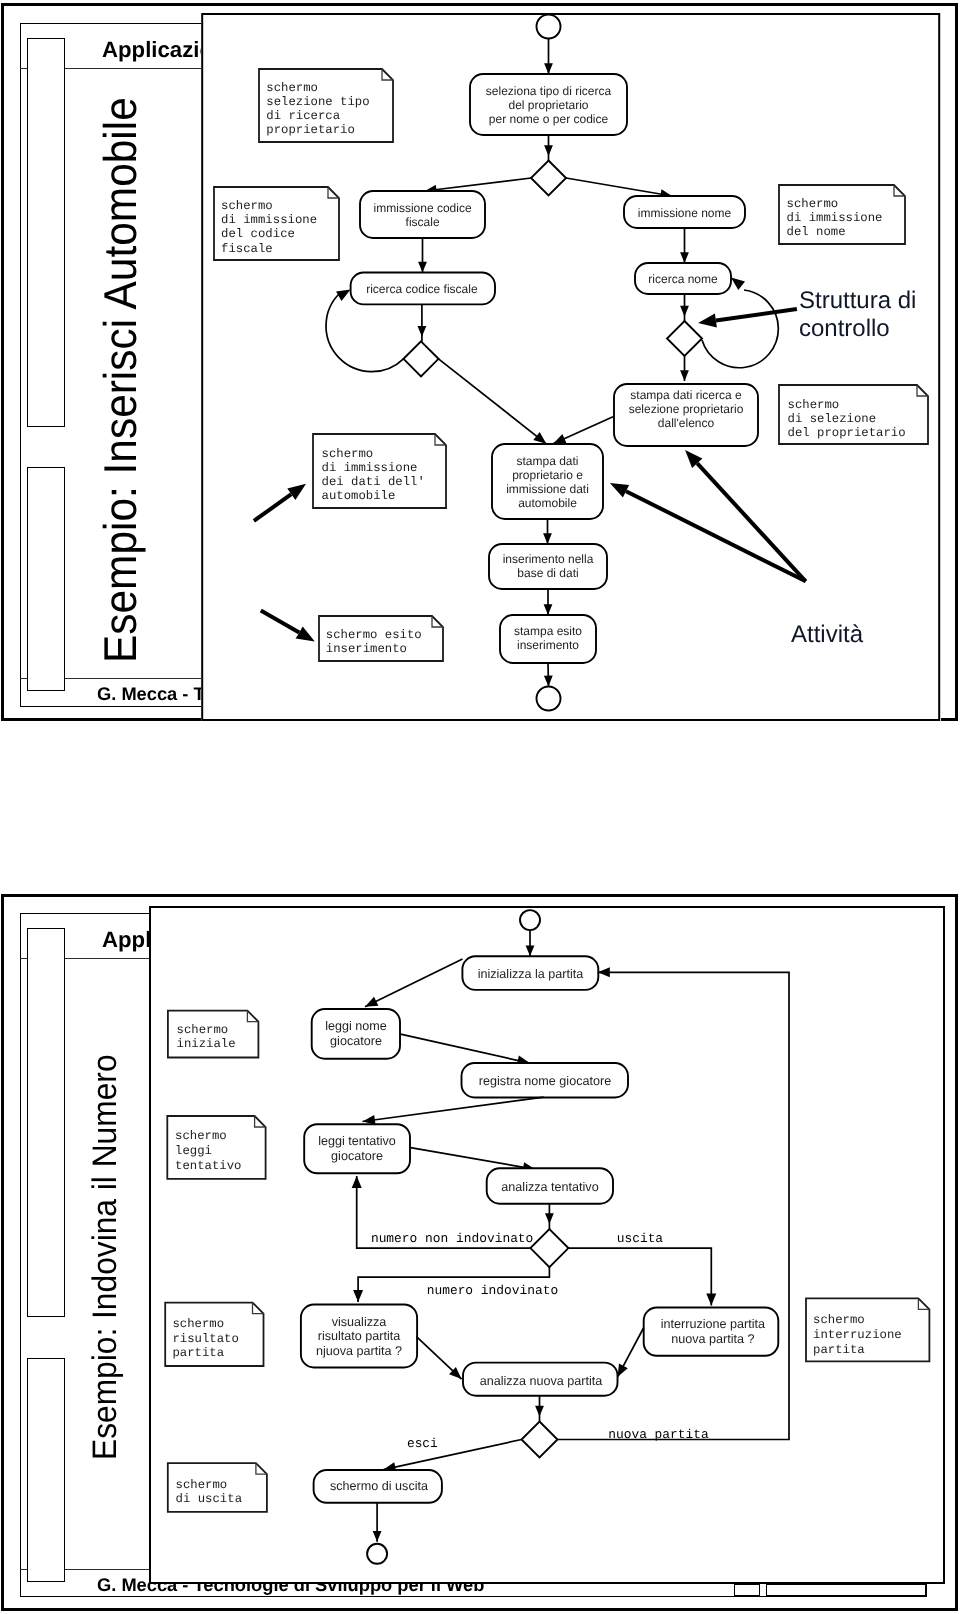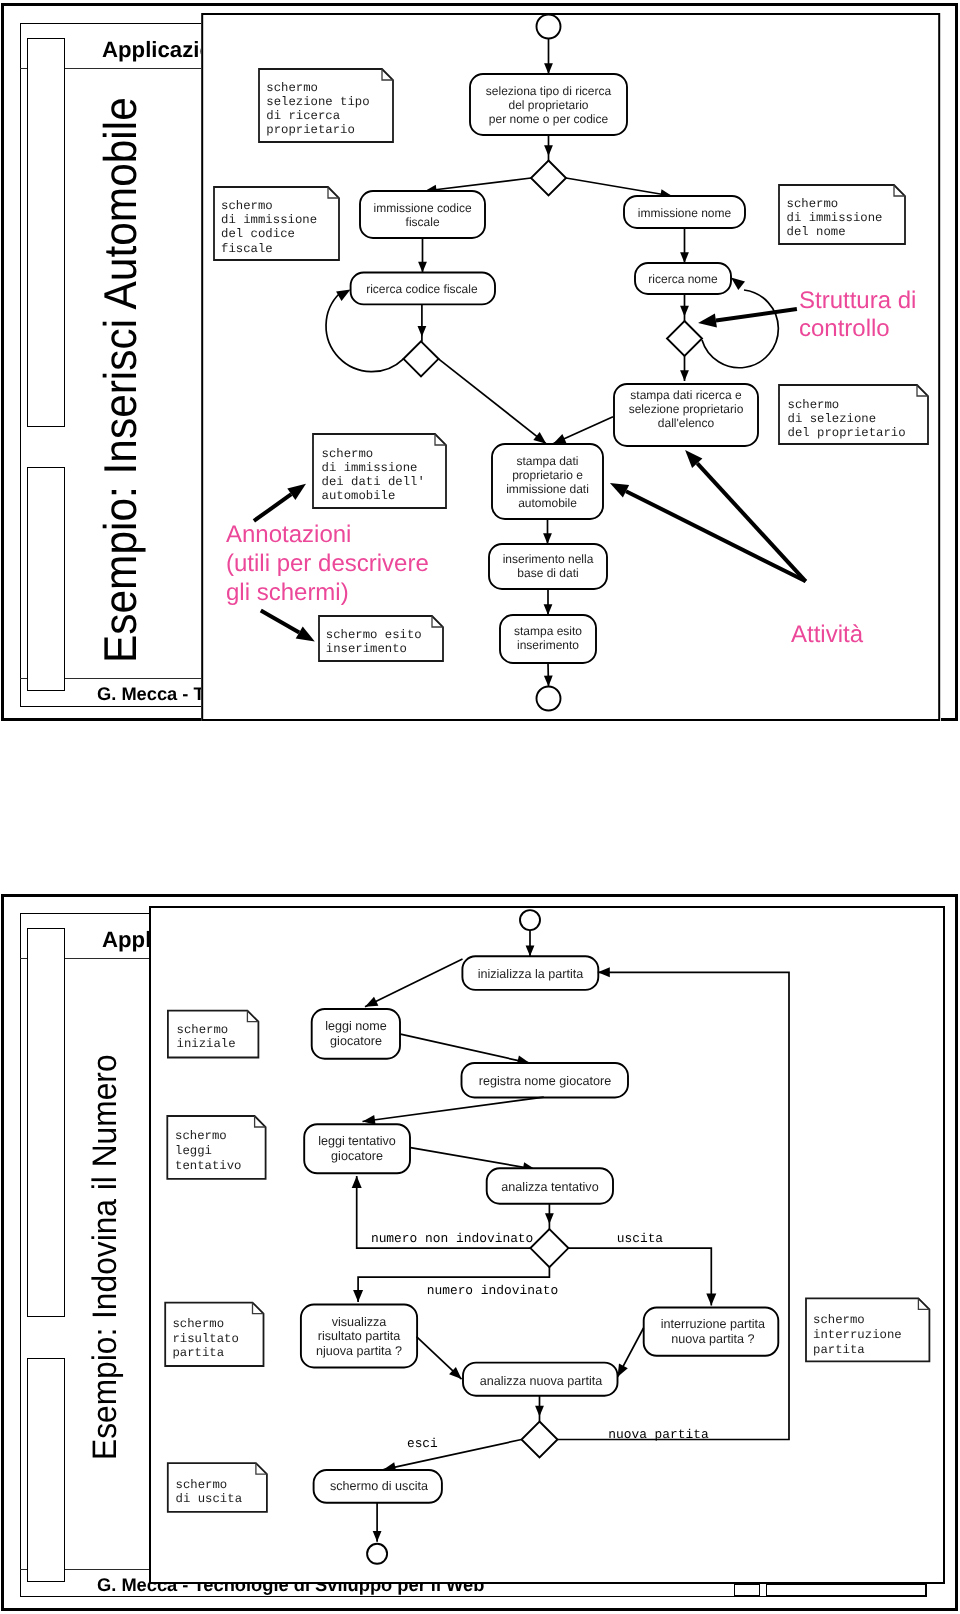--- a/index.html
+++ b/index.html
@@ -16,21 +16,21 @@
   .nd{fill:#fff;stroke:#000;stroke-width:1.9;}
   .ln{fill:none;stroke:#000;stroke-width:1.7;}
   .ar{fill:#000;stroke:none;}
   .note{fill:#fff;stroke:#1a1a1a;stroke-width:1.8;}
   .note-fold{fill:none;stroke:#3a3a3a;stroke-width:1.3;}
   text{font-family:"Liberation Sans",sans-serif;}
   .t{font-size:12.0px;fill:#1f1f1f;}
   .t2{font-size:12.6px;fill:#1f1f1f;}
   .mono{font-family:"Liberation Mono",monospace;font-size:12.3px;fill:#1c1c1c;}
   .lbl{font-family:"Liberation Mono",monospace;font-size:12.9px;fill:#000;}
-  .callout{position:absolute;font-size:24px;color:#ec4899;line-height:1.3;white-space:pre;}
+  .callout{position:absolute;font-size:24px;color:#0f172a;line-height:1.3;white-space:pre;}
 </style>
 </head>
 <body>
 
 <div class="root">
 
   <div class="slide-outer" style="left:1px;top:3px;width:957px;height:718px;"></div>
   <div class="slide-inner" style="left:20px;top:23px;width:921px;height:684px;"></div>
   <div class="hrule" style="position:absolute;left:20px;top:68px;width:921px;height:1px;background:#2b2b2b;"></div>
   <div class="hrule" style="position:absolute;left:20px;top:678px;width:921px;height:1px;background:#2b2b2b;"></div>
@@ -126,23 +126,20 @@
 <path class="ar" d="M 685.1 450.1 L 702.4 458.6 L 692.1 468.1 Z"></path>
 <line x1="805.7" y1="581.3" x2="626.0" y2="491.2" stroke="#000" stroke-width="4.0"></line>
 <path class="ar" d="M 609.9 483.1 L 629.1 484.9 L 622.9 497.4 Z"></path>
 <line x1="253.9" y1="520.9" x2="291.3" y2="494.2" stroke="#000" stroke-width="4.0"></line>
 <path class="ar" d="M 306.0 483.8 L 295.4 499.9 L 287.3 488.5 Z"></path>
 <line x1="260.8" y1="610.4" x2="299.2" y2="632.5" stroke="#000" stroke-width="4.0"></line>
 <path class="ar" d="M 314.8 641.5 L 295.7 638.6 L 302.7 626.5 Z"></path>
   </svg>
   <div class="callout" style="left:799px;top:287px;line-height:28.2px;">Struttura di
 controllo</div>
-  <div class="callout" style="left:226px;top:521px;line-height:28.8px;">Annotazioni
-(utili per descrivere
-gli schermi)</div>
   <div class="callout" style="left:791px;top:590px;line-height:28.2px;margin-top:31px;">Attività</div>
 
   <div class="slide-outer" style="left:1px;top:894px;width:957px;height:717px;"></div>
   <div class="slide-inner" style="left:20px;top:913px;width:907px;height:684px;"></div>
   <div class="hrule" style="position:absolute;left:20px;top:958px;width:907px;height:1px;background:#2b2b2b;"></div>
   <div class="hrule" style="position:absolute;left:20px;top:1569px;width:907px;height:1px;background:#2b2b2b;"></div>
   <div class="title-bar" style="left:27px;top:928px;width:38px;height:389px;"></div>
   <div class="title-bar" style="left:27px;top:1358px;width:38px;height:224px;"></div>
   <div class="hdr" style="left:102px;top:927px;">Applicazione: Indovina il Numero</div>
   <div class="vtitle" style="left:86px;top:1460px;font-size:34px;transform:rotate(-90deg) scaleX(0.933);">Esempio: Indovina il Numero</div>

